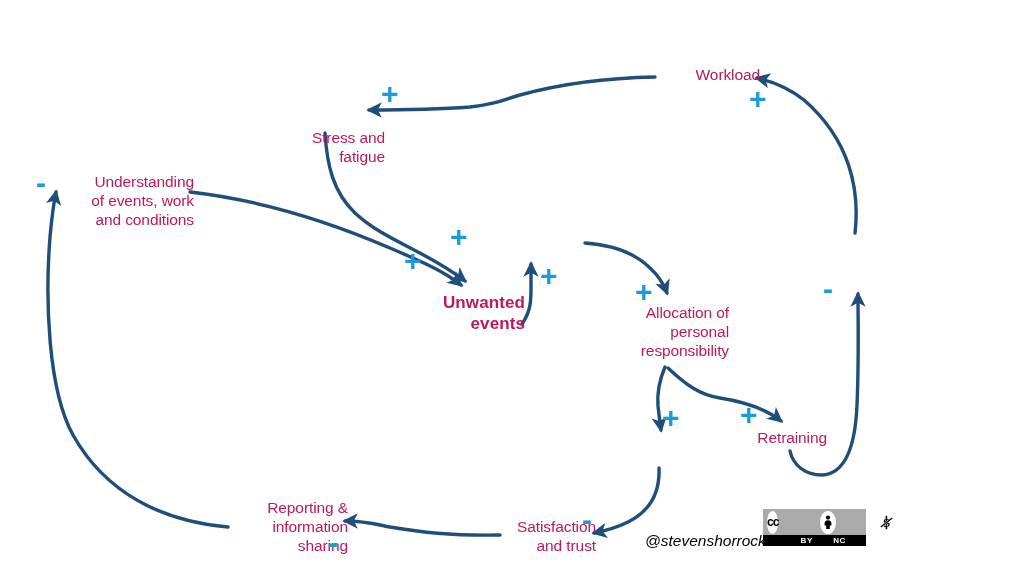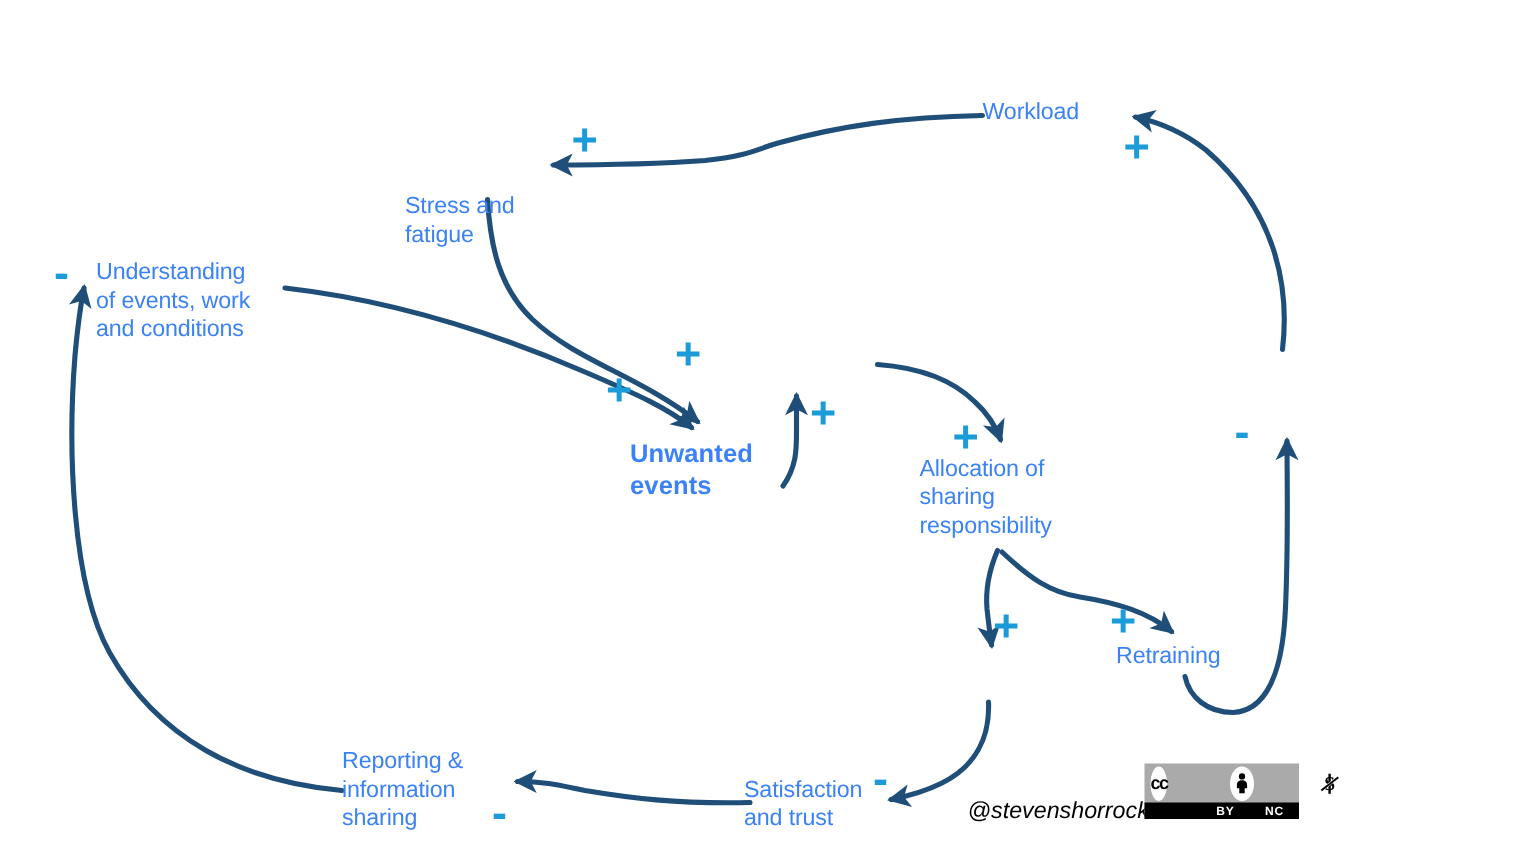--- a/index.html
+++ b/index.html
@@ -19,22 +19,22 @@
   }
   #diagram-svg {
     position: absolute;
     left: 0;
     top: 0;
     width: 1023px;
     height: 572px;
   }
   .node-label {
     position: absolute;
-    text-align: left;
-    color: #3b82f6;
+    text-align: right;
+    color: #be185d;
     font-size: 15.5px;
     line-height: 1.24;
     white-space: pre-line;
     letter-spacing: -0.1px;
   }
   .node-label.bold {
     font-weight: bold;
     font-size: 17px;
     letter-spacing: 0.1px;
   }
@@ -80,21 +80,21 @@
     background: #000000;
     display: flex;
     align-items: center;
     color: #ffffff;
     font-size: 8px;
     font-weight: bold;
     letter-spacing: 0.5px;
   }
   .cc-bottom span {
     flex: 1 1 0;
-    text-align: center;
+    text-align: left;
   }
   .cc-bottom .sp-empty { flex: 1.15 1 0; }
   .cc-circle {
     width: 23px;
     height: 23px;
     border-radius: 50%;
     background: #ffffff;
     display: flex;
     align-items: center;
     justify-content: center;
@@ -153,21 +153,21 @@
   <div class="node-label" style="left:64px; top:172px; width:130px;">Understanding
 of events, work
 and conditions</div>
 
 
   <div class="node-label bold" style="left:420px; top:292px; width:105px;">Unwanted
 events</div>
 
 
   <div class="node-label" style="left:613px; top:303px; width:116px;">Allocation of
-sharing
+personal
 responsibility</div>
 
 
   <div class="node-label" style="left:744px; top:428px; width:83px;">Retraining</div>
 
   <div class="node-label" style="left:496px; top:517px; width:100px;">Satisfaction
 and trust</div>
 
   <div class="node-label" style="left:228px; top:498px; width:120px;">Reporting &amp;
 information

